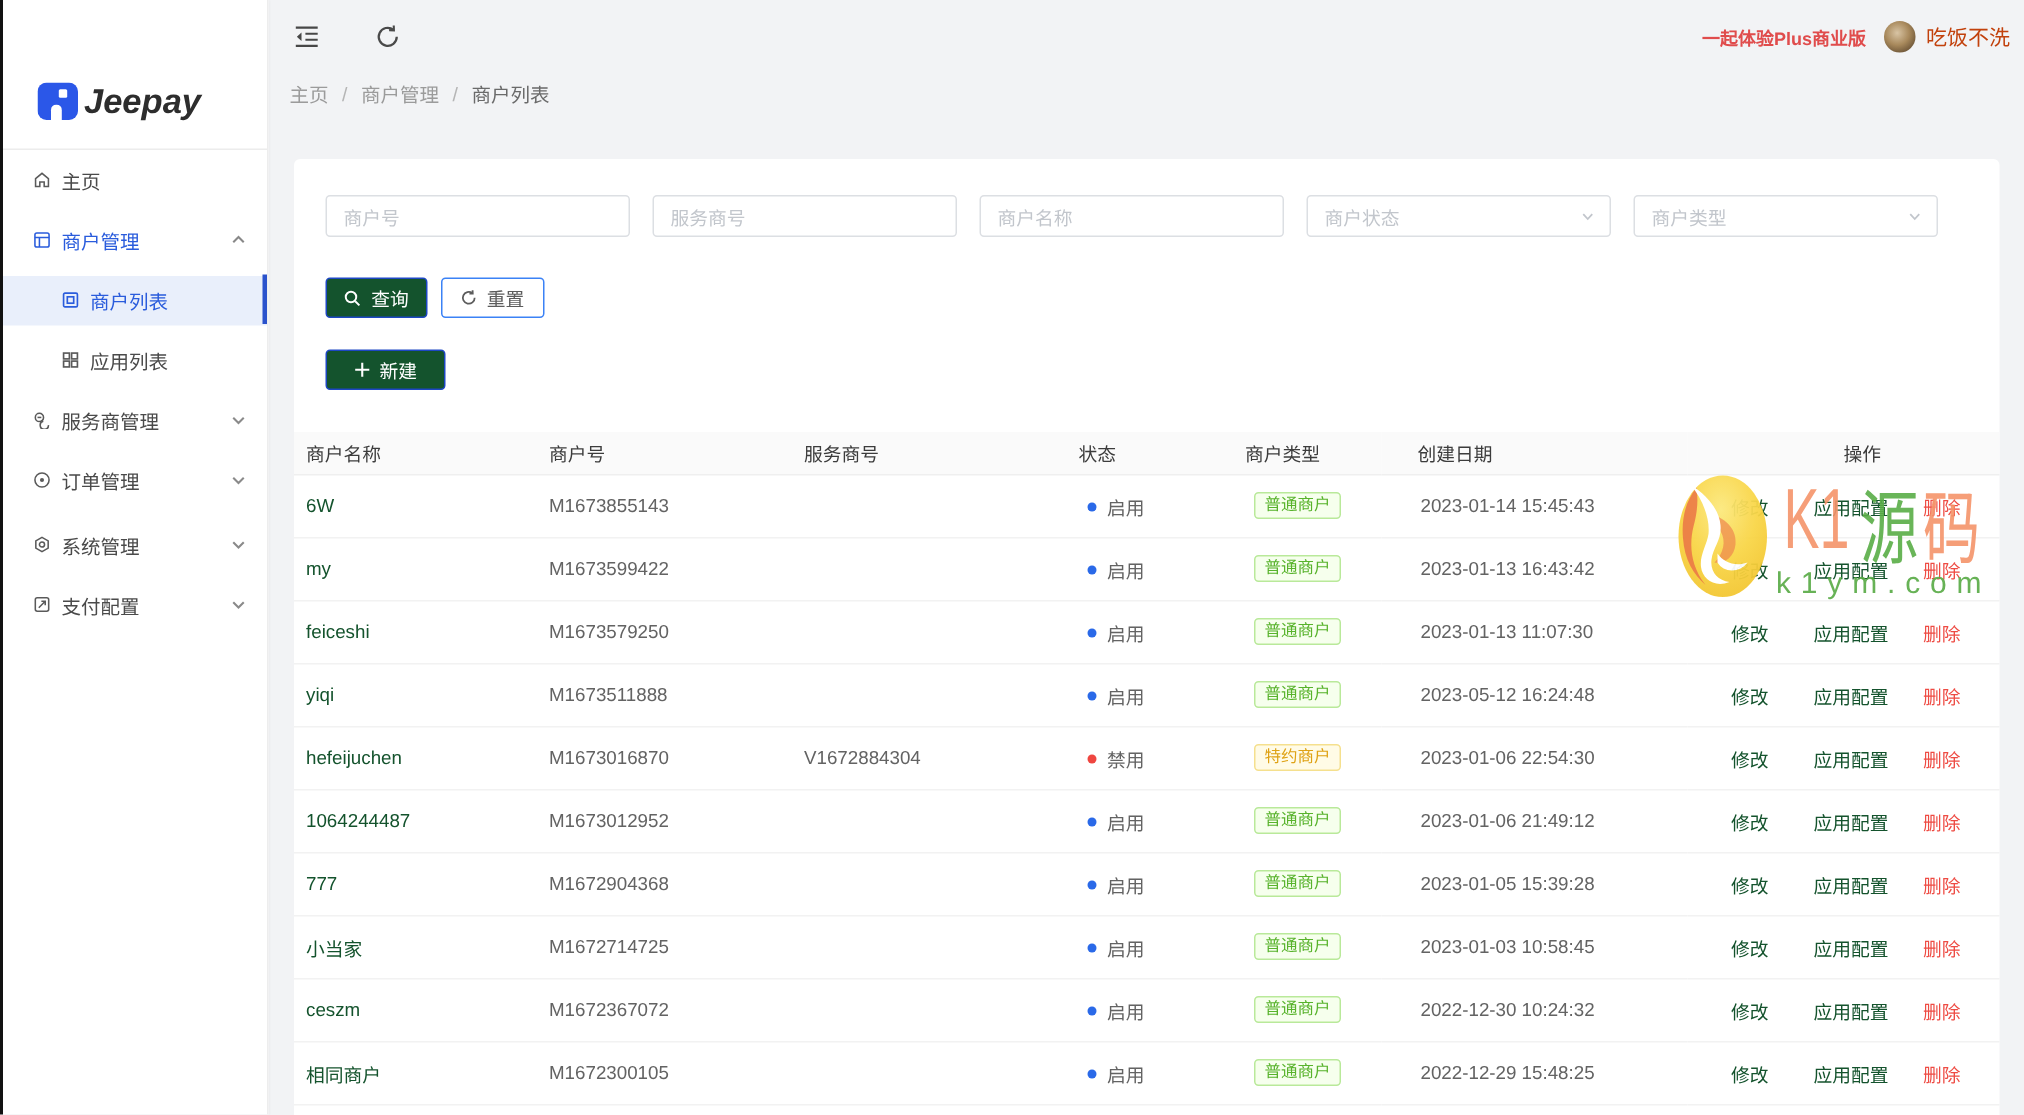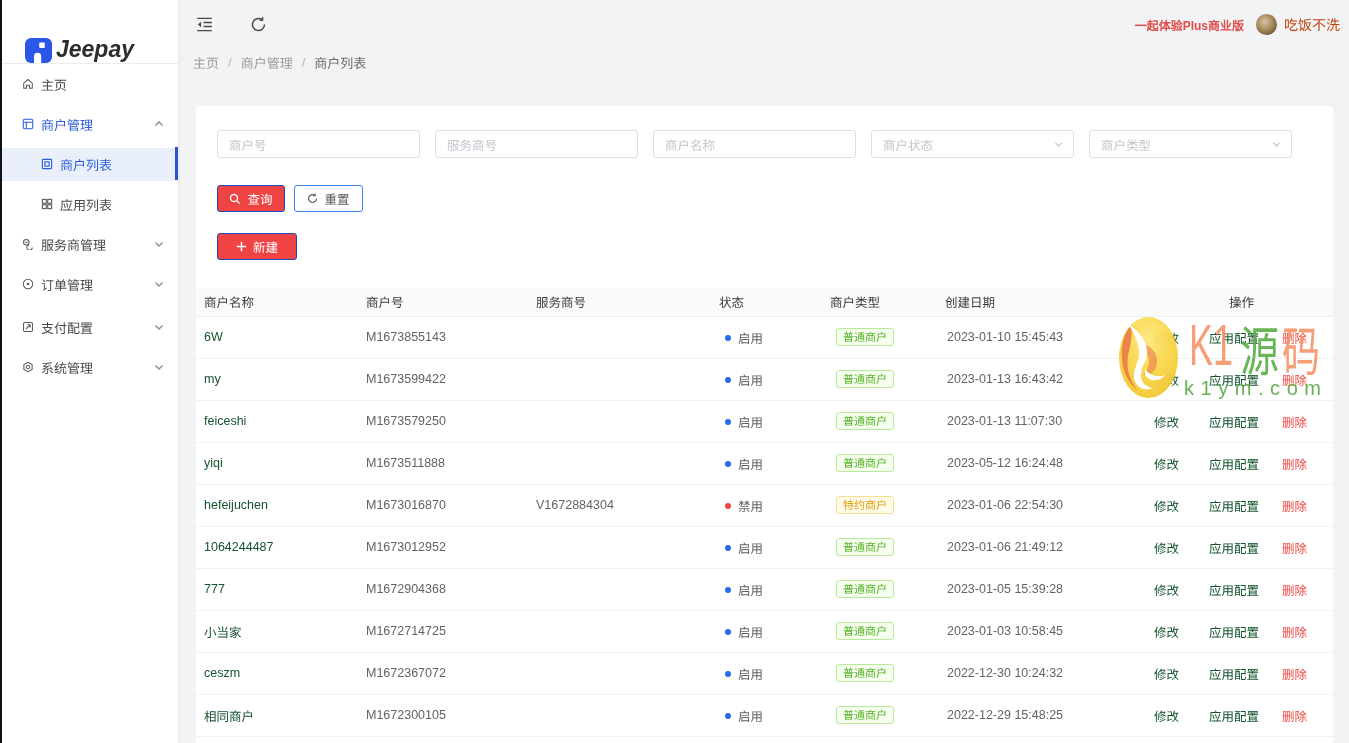--- a/index.html
+++ b/index.html
@@ -1,21 +1,21 @@
 <!DOCTYPE html>
 <html lang="zh-CN"><head>
 <meta charset="UTF-8">
 <title>Jeepay</title>
 <style>
 * { margin:0; padding:0; box-sizing:border-box; }
 html,body { width:1349px; height:743px; overflow:hidden; font-family:"Liberation Sans",sans-serif; background:#f2f3f5; }
 #edge { position:fixed; left:0; top:0; width:2px; height:743px; background:#111; z-index:50; }
 
 #sider { position:fixed; left:0; top:0; width:179px; height:743px; background:#fff; box-shadow:1px 0 2px rgba(0,0,0,0.04); border-right:1px solid #ededed; z-index:10; }
-#logo { height:64px; display:flex; align-items:flex-end; padding-left:25px; border-bottom:1px solid #ececec; }
+#logo { height:64px; display:flex; align-items:center; padding-left:25px; border-bottom:1px solid #ececec;margin-top:36px; }
 #logoicon { width:27px; height:25px; position:relative; }
 #logotext { font-size:23px; font-weight:bold; font-style:italic; color:#2d2d2d; margin-left:4px; letter-spacing:0px; }
 .mi { height:40px; display:flex; align-items:center; padding-left:22px; font-size:13px; color:#4a4a4a; position:relative; }
 .mi .micn { width:12px; height:12px; margin-right:7px; display:flex; align-items:center; justify-content:center; color:#5a5a5a; }
 .mi .micn svg { width:12px; height:12px; }
 .mi.sub { padding-left:41px; }
 .mi.active { background:linear-gradient(#e9effb,#e9effb) no-repeat 0px 3.5px / 100% 33px; color:#2a5cdc; }
 .mi.active .micn { color:#2a5cdc; }
 .mi.blue { color:#2a5cdc; }
 .mi.blue .micn { color:#2a5cdc; }
@@ -33,21 +33,21 @@
 #crumb .sep { margin:0 9px; color:#b5b5b5; }
 #crumb .last { color:#6a6a6a; }
 
 #card { position:absolute; left:16px; top:106px; width:1137px; height:660px; background:#fff; border-radius:4px; }
 #filters { display:flex; padding:24px 0 0 21px; }
 .finput { width:203px; height:28px; border:1px solid #dcdfe3; border-radius:3px; margin-right:15px; display:flex; align-items:center; padding-left:11px; font-size:12.5px; color:#c2c6cc; background:#fff; position:relative; }
 .finput .chev { position:absolute; right:10px; top:50%; margin-top:-4px; width:9px; height:9px; color:#c2c6cc; }
 #btnrow { padding:27px 0 0 21px; display:flex; }
 .btn { height:27px; border-radius:3px; font-size:12.5px; display:flex; align-items:center; justify-content:center; padding:0 14px; }
 .btn svg { margin-right:6px; }
-.btn.primary { background:#ef4444; color:#fff; border:1px solid #1d47c4; width:68px; padding:0; }
+.btn.primary { background:#14532d; color:#fff; border:1px solid #1d47c4; width:68px; padding:0; }
 .btn.plain { background:#fff; color:#5c5c5c; border:1px solid #3b82f6; width:69px; padding:0; margin-left:9px; }
 #newrow { padding:21px 0 0 21px; }
 
 #tbl { width:100%; border-collapse:collapse; margin-top:28px; table-layout:fixed; font-size:12.5px; }
 #tbl th { background:#fafafa; height:28px; font-weight:normal; color:#3c3c3c; text-align:left; padding:0 0 0 8px; border-bottom:1px solid #efefef; font-size:12.5px; }
 #tbl th.c4,#tbl td.c4 { padding-left:21px; }
 #tbl th.c4 { padding-left:15px; }
 #tbl th.c5 { padding-left:24px; } #tbl td.c5 { padding-left:30px; }
 #tbl th.c6 { padding-left:24px; } #tbl td.c6 { padding-left:26px; }
 #tbl td { height:42px; padding:0 0 0 8px; border-bottom:1px solid #f2f2f2; color:#636363; }
@@ -125,34 +125,34 @@
           <circle cx="7" cy="7" r="1.6" fill="currentColor" stroke="none"></circle>
         </svg>
   </span>订单管理
     <svg class="caret" viewBox="0 0 10 10" fill="none" stroke="currentColor" stroke-width="1.4">
         <path d="M1.5 3.5 L5 7 L8.5 3.5"></path>
       </svg>
   </div>
   <div style="height:3px"></div>
   <div class="mi"><span class="micn">
     <svg width="14" height="14" viewBox="0 0 14 14" fill="none" stroke="currentColor" stroke-width="1.2">
+          <path d="M7 1.5 L11.8 4.2 L11.8 9.8 L7 12.5 L2.2 9.8 L2.2 4.2 Z"></path>
+          <circle cx="7" cy="7" r="2"></circle>
+        </svg>
+  </span>系统管理
+    <svg class="caret" viewBox="0 0 10 10" fill="none" stroke="currentColor" stroke-width="1.4">
+        <path d="M1.5 3.5 L5 7 L8.5 3.5"></path>
+      </svg>
+  </div>
+  <div class="mi"><span class="micn">
+    <svg width="14" height="14" viewBox="0 0 14 14" fill="none" stroke="currentColor" stroke-width="1.2">
           <rect x="1.8" y="1.8" width="10.4" height="10.4" rx="1.5"></rect>
           <path d="M4.5 9.5 L9.5 4.5 M6.5 4.5 L9.5 4.5 L9.5 7.5"></path>
         </svg>
   </span>支付配置
-    <svg class="caret" viewBox="0 0 10 10" fill="none" stroke="currentColor" stroke-width="1.4">
-        <path d="M1.5 3.5 L5 7 L8.5 3.5"></path>
-      </svg>
-  </div>
-  <div class="mi"><span class="micn">
-    <svg width="14" height="14" viewBox="0 0 14 14" fill="none" stroke="currentColor" stroke-width="1.2">
-          <path d="M7 1.5 L11.8 4.2 L11.8 9.8 L7 12.5 L2.2 9.8 L2.2 4.2 Z"></path>
-          <circle cx="7" cy="7" r="2"></circle>
-        </svg>
-  </span>系统管理
     <svg class="caret" viewBox="0 0 10 10" fill="none" stroke="currentColor" stroke-width="1.4">
         <path d="M1.5 3.5 L5 7 L8.5 3.5"></path>
       </svg>
   </div>
 </div>
 
 <div id="main">
   <div id="topbar">
     <svg class="tbicon" viewBox="0 0 17 17" fill="none" stroke="#474747" stroke-width="1.4">
       <path d="M1.2 2.4 L15.8 2.4 M7.6 6.5 L15.8 6.5 M7.6 10.5 L15.8 10.5 M1.2 14.6 L15.8 14.6"></path>
@@ -223,21 +223,21 @@
             <th class="c5">商户类型</th>
             <th class="c6">创建日期</th>
             <th style="padding-left:104px">操作</th>
           </tr>
       <tr>
             <td><span class="lnk">6W</span></td>
             <td>M1673855143</td>
             <td></td>
             <td class="c4"><span class="dot"></span>启用</td>
             <td class="c5"><span class="tag">普通商户</span></td>
-            <td class="c6">2023-01-10 15:45:43</td>
+            <td class="c6">2023-01-14 15:45:43</td>
             <td class="act"><a class="a1 lnk">修改</a><a class="a2 lnk">应用配置</a><a class="a3 red">删除</a></td>
           </tr>
       <tr>
             <td><span class="lnk">my</span></td>
             <td>M1673599422</td>
             <td></td>
             <td class="c4"><span class="dot"></span>启用</td>
             <td class="c5"><span class="tag">普通商户</span></td>
             <td class="c6">2023-01-13 16:43:42</td>
             <td class="act"><a class="a1 lnk">修改</a><a class="a2 lnk">应用配置</a><a class="a3 red">删除</a></td>

